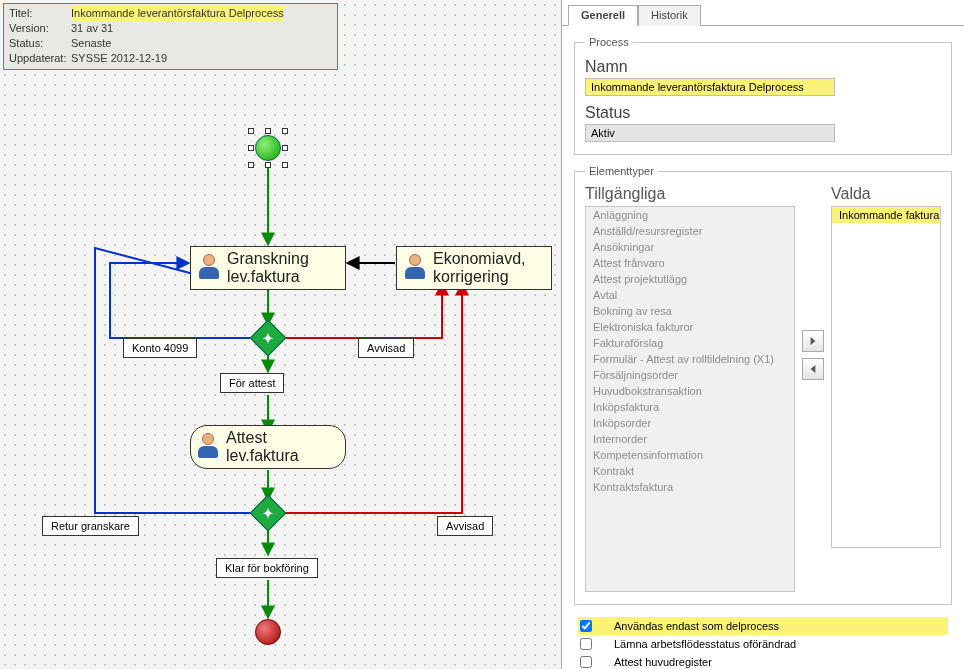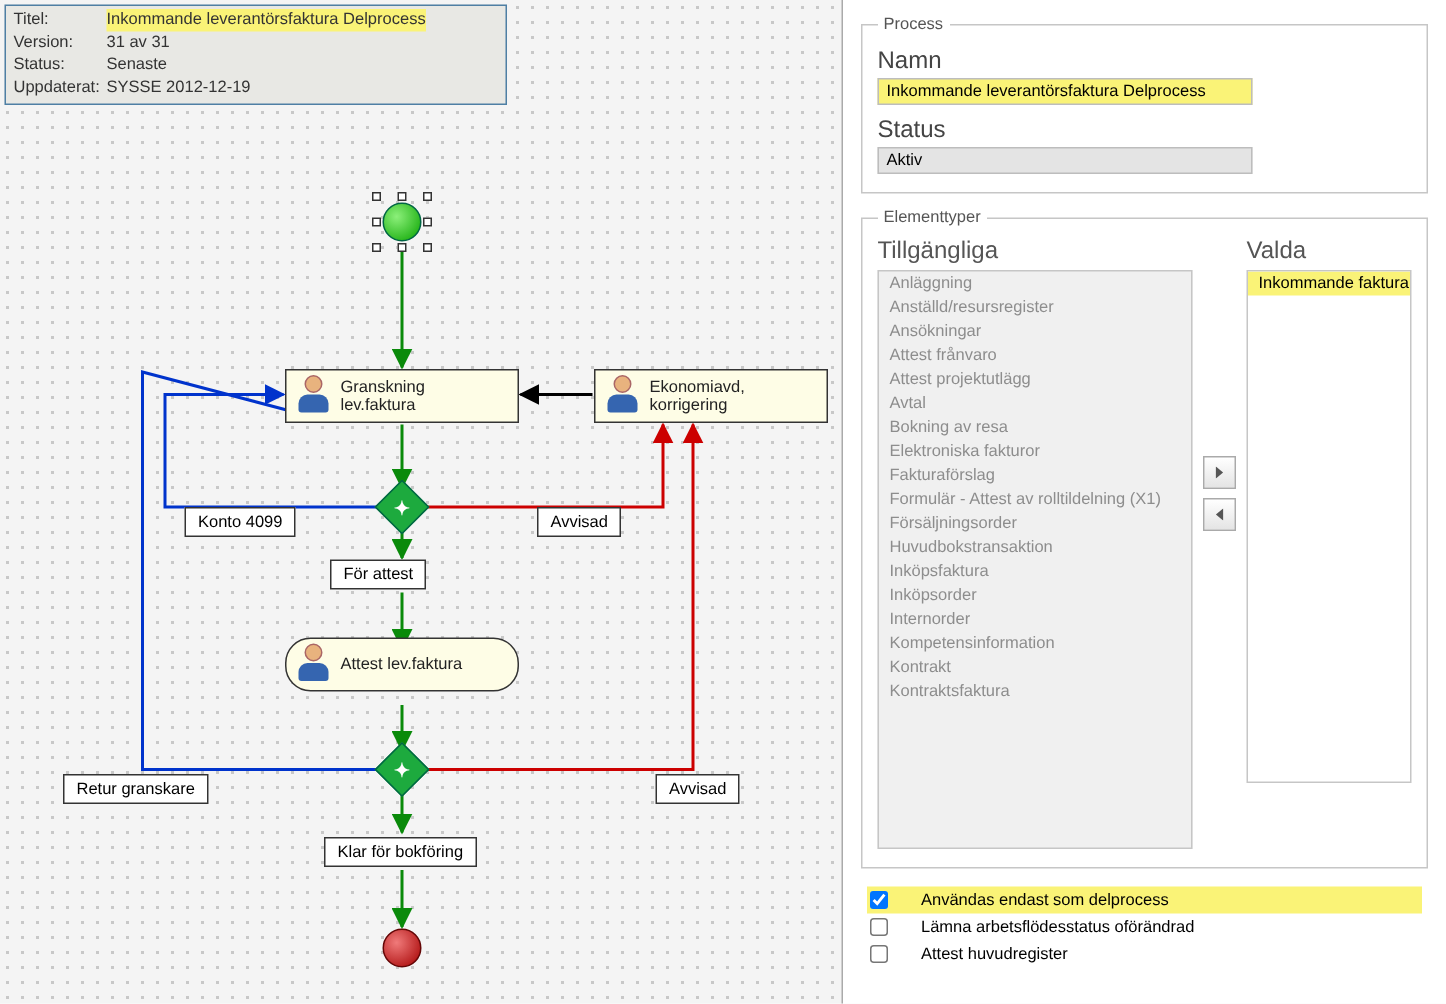--- a/index.html
+++ b/index.html
@@ -3,21 +3,21 @@
 <meta charset="utf-8">
 <style>
 * { box-sizing: border-box; margin: 0; padding: 0; }
 body { font-family: "Segoe UI", Tahoma, Arial, sans-serif; font-size: 11px; background: #fff; width: 964px; height: 669px; overflow: hidden; display: flex; }
 .canvas-pane { position: relative; width: 575px; height: 669px; background-color: #f4f4f4; background-image: radial-gradient(circle, #c8c8c8 1px, transparent 1px); background-size: 10px 10px; border-right: 1px solid #aaa; overflow: hidden; }
 .info-box { position: absolute; left: 3px; top: 3px; width: 335px; background: #e8e8e4; border: 1px solid #4e7fa4; padding: 2px 5px 3px; font-size: 11px; line-height: 15px; color: #333; }
 .info-row { display: flex; }
 .info-label { width: 62px; }
 .info-val.hl { background: #faf377; }
 svg.flow { position: absolute; left: 0; top: 0; width: 575px; height: 669px; }
-.node { position: absolute; background: #fefde6; border: 1px solid #333; font-size: 11px; color: #222; }
+.node { position: absolute; background: #fefde6; border: 1px solid #333; font-size: 16px; color: #222; }
 .task { display: flex; align-items: center; padding: 3px 6px; }
 .avatar { width: 24px; height: 28px; margin-right: 6px; display: flex; flex-direction: column; align-items: center; }
 .avatar-head { width: 12px; height: 12px; background: #e8b37e; border-radius: 50%; border: 1px solid #a66; }
 .avatar-body { width: 20px; height: 12px; background: #3565b0; border-radius: 6px 6px 2px 2px; margin-top: 1px; }
 .label-box { position: absolute; background: #fff; border: 1px solid #333; padding: 3px 8px; font-size: 11px; text-align: center; }
 .start-circle { position: absolute; width: 26px; height: 26px; border-radius: 50%; background: radial-gradient(circle at 35% 35%, #8cf07a, #0aa400); border: 1px solid #064; }
 .end-circle { position: absolute; width: 26px; height: 26px; border-radius: 50%; background: radial-gradient(circle at 35% 35%, #f07a7a, #a40000); border: 1px solid #640606; }
 .handles { position: absolute; }
 .handle { position: absolute; width: 6px; height: 6px; background: #fff; border: 1px solid #333; }
 .gateway { position: absolute; width: 26px; height: 26px; }
@@ -165,20 +165,24 @@
     </div>
 
   <div class="label-box" style="left:42px; top:516px;"><span>Retur granskare</span></div>
   <div class="label-box" style="left:437px; top:516px;"><span>Avvisad</span></div>
   <div class="label-box" style="left:216px; top:558px;"><span>Klar för bokföring</span></div>
 
   <div class="end-circle" style="left:255px; top:619px;"></div>
 </div>
 
 <div class="side-pane">
+  <div class="tabs">
+    <div class="tab active">Generell</div>
+    <div class="tab">Historik</div>
+  </div>
   <div class="panel-body">
     <fieldset>
       <legend>Process</legend>
       <div class="field-label">Namn</div>
       <div class="readonly-field hl">Inkommande leverantörsfaktura Delprocess</div>
       <div class="field-label" style="margin-top:8px">Status</div>
       <div class="readonly-field">Aktiv</div>
     </fieldset>
 
     <fieldset>

